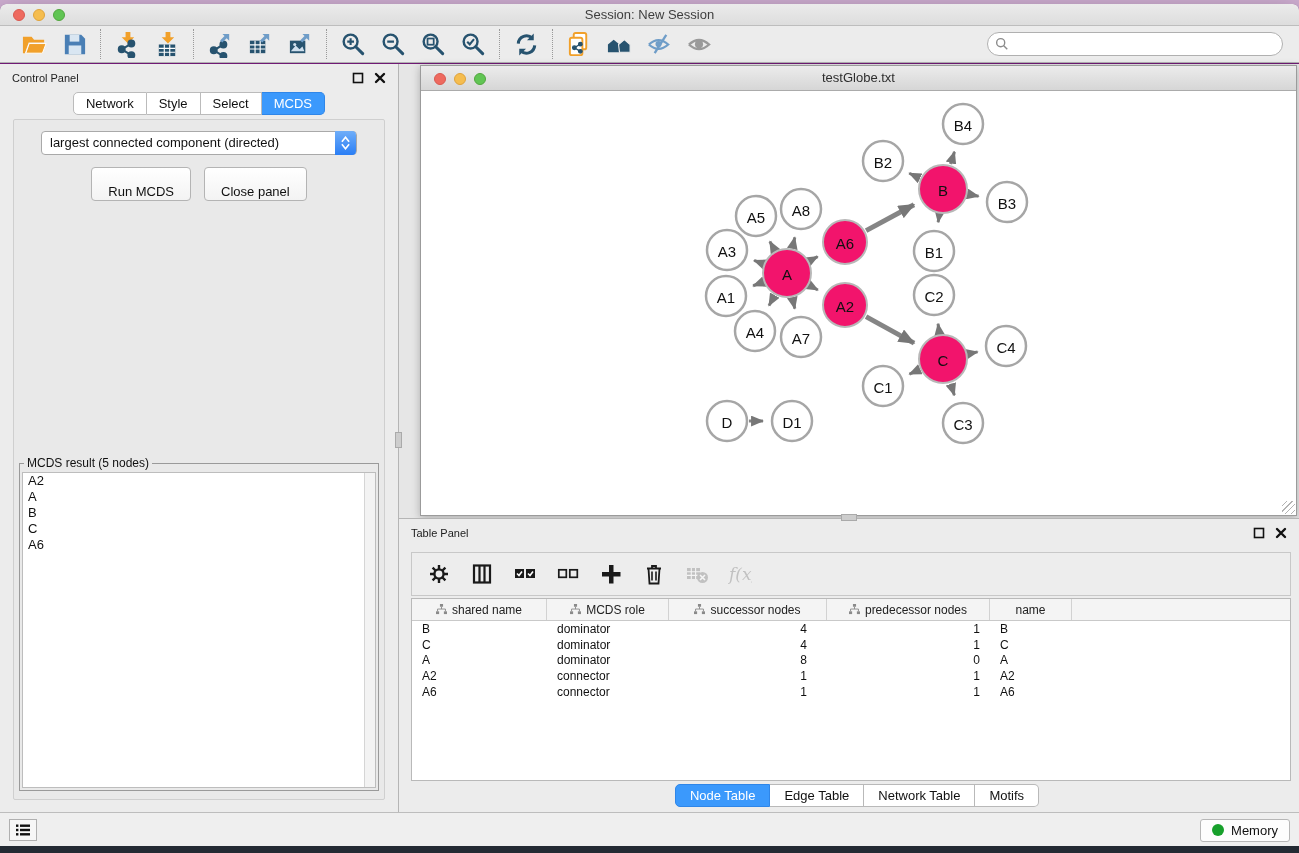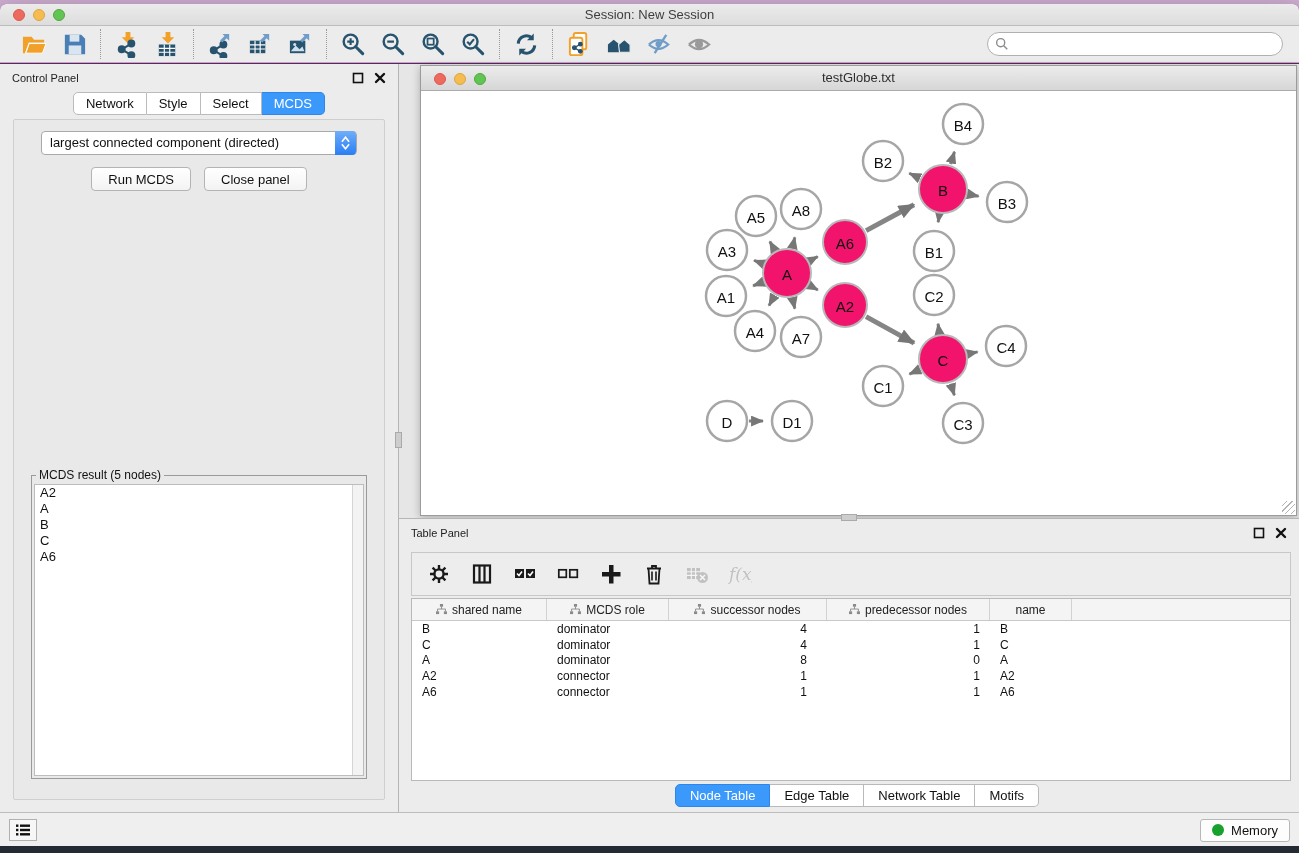--- a/index.html
+++ b/index.html
@@ -51,24 +51,24 @@
   .cp-content { position:absolute; left:13px; right:13px; top:55px; bottom:12px;
     background:#e9e9e9; border:1px solid #cfcfcf; border-radius:2px; }
   .opt-label { text-align:center; font-size:13px; color:#111; margin-top:22px; }
   .select-row { display:flex; justify-content:center; margin-top:11px; }
   .mac-select { position:relative; width:316px; height:24px; background:#fff; border:1px solid #a9a9a9;
     border-radius:4px; font-size:13px; line-height:22px; padding-left:8px; color:#111; cursor:pointer; }
   .mac-select .stepper { position:absolute; right:0; top:-1px; width:21px; height:24px; border-radius:0 4px 4px 0;
     background:linear-gradient(#6faef9,#2a7ef5); display:flex; flex-direction:column; align-items:center; justify-content:center; }
   .stepper svg { width:9px; height:7px; }
   .btn-row { display:flex; justify-content:center; gap:13px; margin-top:12px; }
-  .mac-btn { height:24px; padding:4px 16px; background:linear-gradient(#ffffff,#f3f3f3); border:1px solid #b4b4b4;
+  .mac-btn { height:24px; padding:16px 16px; background:linear-gradient(#ffffff,#f3f3f3); border:1px solid #b4b4b4;
     border-radius:4px; font-size:13px; color:#111; cursor:pointer; font-family:"Liberation Sans",sans-serif; }
   .result-box { position:absolute; left:5px; right:5px; top:336px; bottom:8px; border:1px solid #9a9a9a;
-    margin:12px; padding:2px; }
+    margin:0; padding:2px; }
   .result-box legend { font-size:12px; color:#111; padding:0 3px; margin-left:2px; }
   .result-list { position:relative; width:100%; height:100%; background:#fff; border:1px solid #bdbdbd; overflow:hidden; }
   .result-item { font-size:13px; color:#111; padding:0 5px; line-height:16px; cursor:default; }
   .result-scroll { position:absolute; top:0; right:0; width:11px; height:100%; background:#f3f3f3; border-left:1px solid #d5d5d5; }
 
   
   .network-pane { position:absolute; left:0; right:0; top:0; height:454px; background:#e6e6e6; }
   .net-window { position:absolute; left:3px; right:2px; top:1px; bottom:2px; background:#fff;
     border:1px solid #9b9b9b; box-shadow:0 2px 8px rgba(0,0,0,.25);margin-left:18px; }
   .net-titlebar { position:relative; height:25px; background:linear-gradient(#ececec,#d6d6d6); border-bottom:1px solid #ababab; }

